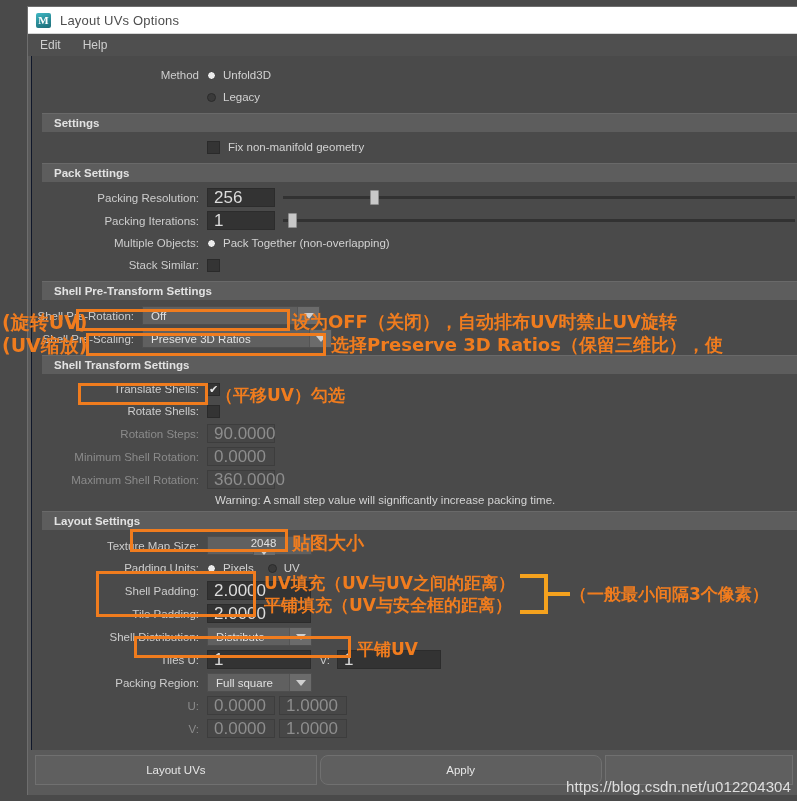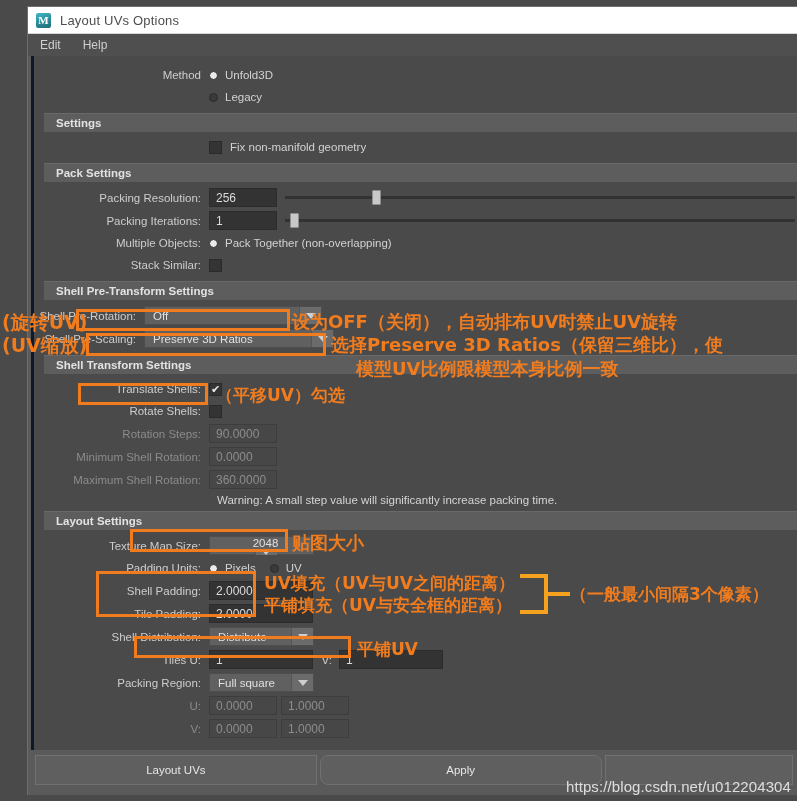--- a/index.html
+++ b/index.html
@@ -38,21 +38,21 @@
   }
   .menubar {
     height: 22px; background: #4f4f4f;
     display: flex; align-items: center; padding-left: 8px; gap: 14px;
   }
   .menu-item { font-size: 12px; color: #cfcfcf; padding: 1px 4px; cursor: default; }
 
   .body-area {
     position: absolute; left: 3px; top: 49px; right: 0px; bottom: 45px;
     background: #4a4a4a;
-    border-left: 3px solid #0f172a;
+    border-left: 1px solid #0f172a;
     overflow: hidden;
   }
   .content { position: relative; padding-top: 8px; }
 
   
   .row { display: flex; align-items: center; height: 22px; position: relative; }
   .row.tall { height: 23px; }
   .lbl {
     width: 175px; text-align: right; padding-right: 8px;
     font-size: 11.5px; color: #cdcdcd; white-space: nowrap;
@@ -78,21 +78,21 @@
   .section {
     height: 19px; background: #5d5d5d;
     display: flex; align-items: center; padding-left: 12px;
     font-size: 11.5px; font-weight: bold; color: #e2e2e2;
     margin: 5px 0 4px 10px; border-top: 1px solid #696969;
   }
 
   .field {
     background: #333333; border: 1px solid #2c2c2c;
     height: 19px; display: flex; align-items: center;
-    padding-left: 6px; font-size: 12px; color: #dcdcdc;
+    padding-left: 6px; font-size: 17px; color: #dcdcdc;
   }
   .field.dim { background: #474747; border-color: #3d3d3d; color: #8d8d8d; }
 
   .combo {
     background: #606060; border: 1px solid #4e4e4e;
     height: 19px; display: flex; align-items: center;
     padding-left: 8px; font-size: 11.5px; color: #e0e0e0;
     position: relative; justify-content: space-between;
   }
   .combo .arrowbox {
@@ -347,21 +347,20 @@
     </div>
   </div>
 
   <div class="hl" style="left:76px; top:309px; width:214px; height:22px;"></div>
   <div class="ann" style="left:2px; top:310px; font-size:19px;">(旋转UV)</div>
   <div class="ann" style="left:292px; top:310px; font-size:18px;">设为OFF（关闭），自动排布UV时禁止UV旋转</div>
 
   <div class="hl" style="left:86px; top:333px; width:240px; height:23px;"></div>
   <div class="ann" style="left:2px; top:333px; font-size:19px;">(UV缩放)</div>
   <div class="ann" style="left:331px; top:333px; font-size:18px;">选择Preserve 3D Ratios（保留三维比），使</div>
-  <div class="ann" style="left:356px; top:357px; font-size:18px;">模型UV比例跟模型本身比例一致</div>
 
   <div class="hl" style="left:78px; top:383px; width:130px; height:22px;"></div>
   <div class="ann" style="left:216px; top:384px; font-size:17px;">（平移UV）勾选</div>
 
   <div class="hl" style="left:130px; top:529px; width:158px; height:23px;"></div>
   <div class="ann" style="left:292px; top:531px; font-size:18px;">贴图大小</div>
 
   <div class="hl" style="left:96px; top:571px; width:160px; height:46px;"></div>
   <div class="ann" style="left:264px; top:572px; font-size:17px;">UV填充（UV与UV之间的距离）</div>
   <div class="ann" style="left:264px; top:594px; font-size:17px;">平铺填充（UV与安全框的距离）</div>

